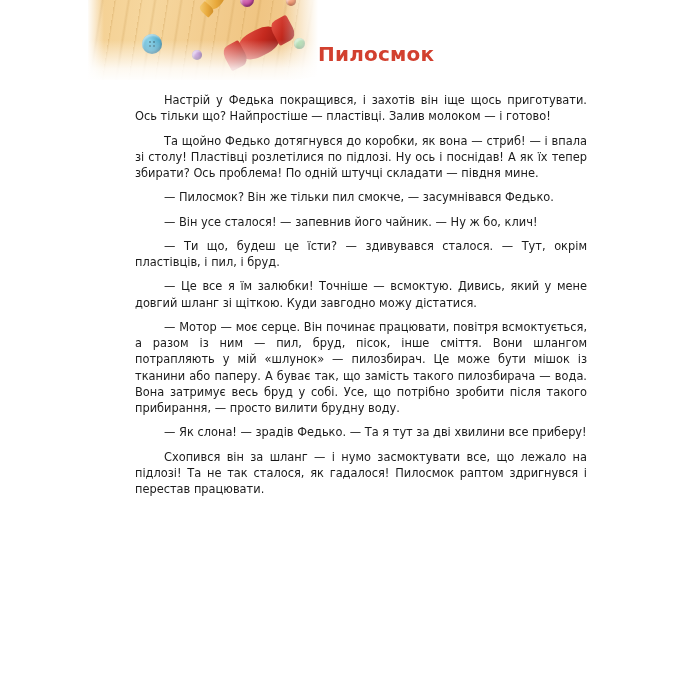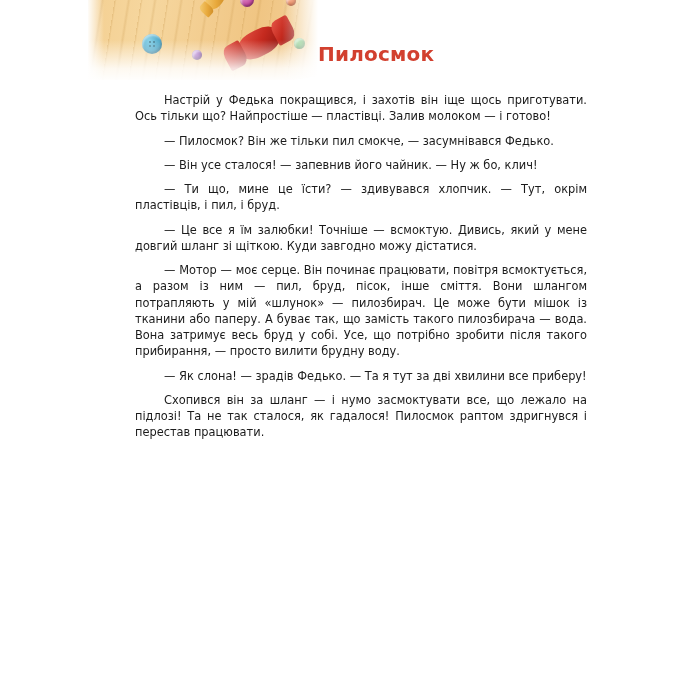--- a/index.html
+++ b/index.html
@@ -237,23 +237,24 @@
 
     <div class="floor-fade-b"></div>
     <div class="floor-fade-r"></div>
     <div class="floor-fade-l"></div>
   </div>
 
   <div id="story-title">Пилосмок</div>
 
   <div id="story-body">
     <p>Настрій у Федька покращився, і захотів він іще щось приготувати. Ось тільки що? Найпростіше — пластівці. Залив молоком — і готово!</p>
+    <p>Та щойно Федько дотягнувся до коробки, як вона — стриб! — і впала зі столу! Пластівці розлетілися по підлозі. Ну ось і поснідав! А як їх тепер збирати? Ось проблема! По одній штучці складати — півдня мине.</p>
     <p>— Пилосмок? Він же тільки пил смокче, — засумнівався Федько.</p>
     <p>— Він усе сталося! — запевнив його чайник. — Ну ж бо, клич!</p>
-    <p>— Ти що, мине це їсти? — здивувався хлопчик. — Тут, окрім пластівців, і пил, і бруд.</p>
+    <p>— Ти що, будеш це їсти? — здивувався сталося. — Тут, окрім пластівців, і пил, і бруд.</p>
     <p>— Це все я їм залюбки! Точніше — всмоктую. Дивись, який у мене довгий шланг зі щіткою. Куди завгодно можу дістатися.</p>
     <p>— Мотор — моє серце. Він починає працювати, повітря всмоктується, а разом із ним — пил, бруд, пісок, інше сміття. Вони шлангом потрапляють у мій «шлунок» — пилозбирач. Це може бути мішок із тканини або паперу. А буває так, що замість такого пилозбирача — вода. Вона затримує весь бруд у собі. Усе, що потрібно зробити після такого прибирання, — просто вилити брудну воду.</p>
     <p>— Як слона! — зрадів Федько. — Та я тут за дві хвилини все приберу!</p>
     <p>Схопився він за шланг — і нумо засмоктувати все, що лежало на підлозі! Та не так сталося, як гадалося! Пилосмок раптом здригнувся і перестав працювати.</p>
   </div>
 
   <div id="page-number">4</div>
 
   <div id="bottom-illustration">
     <div class="floor"></div>

